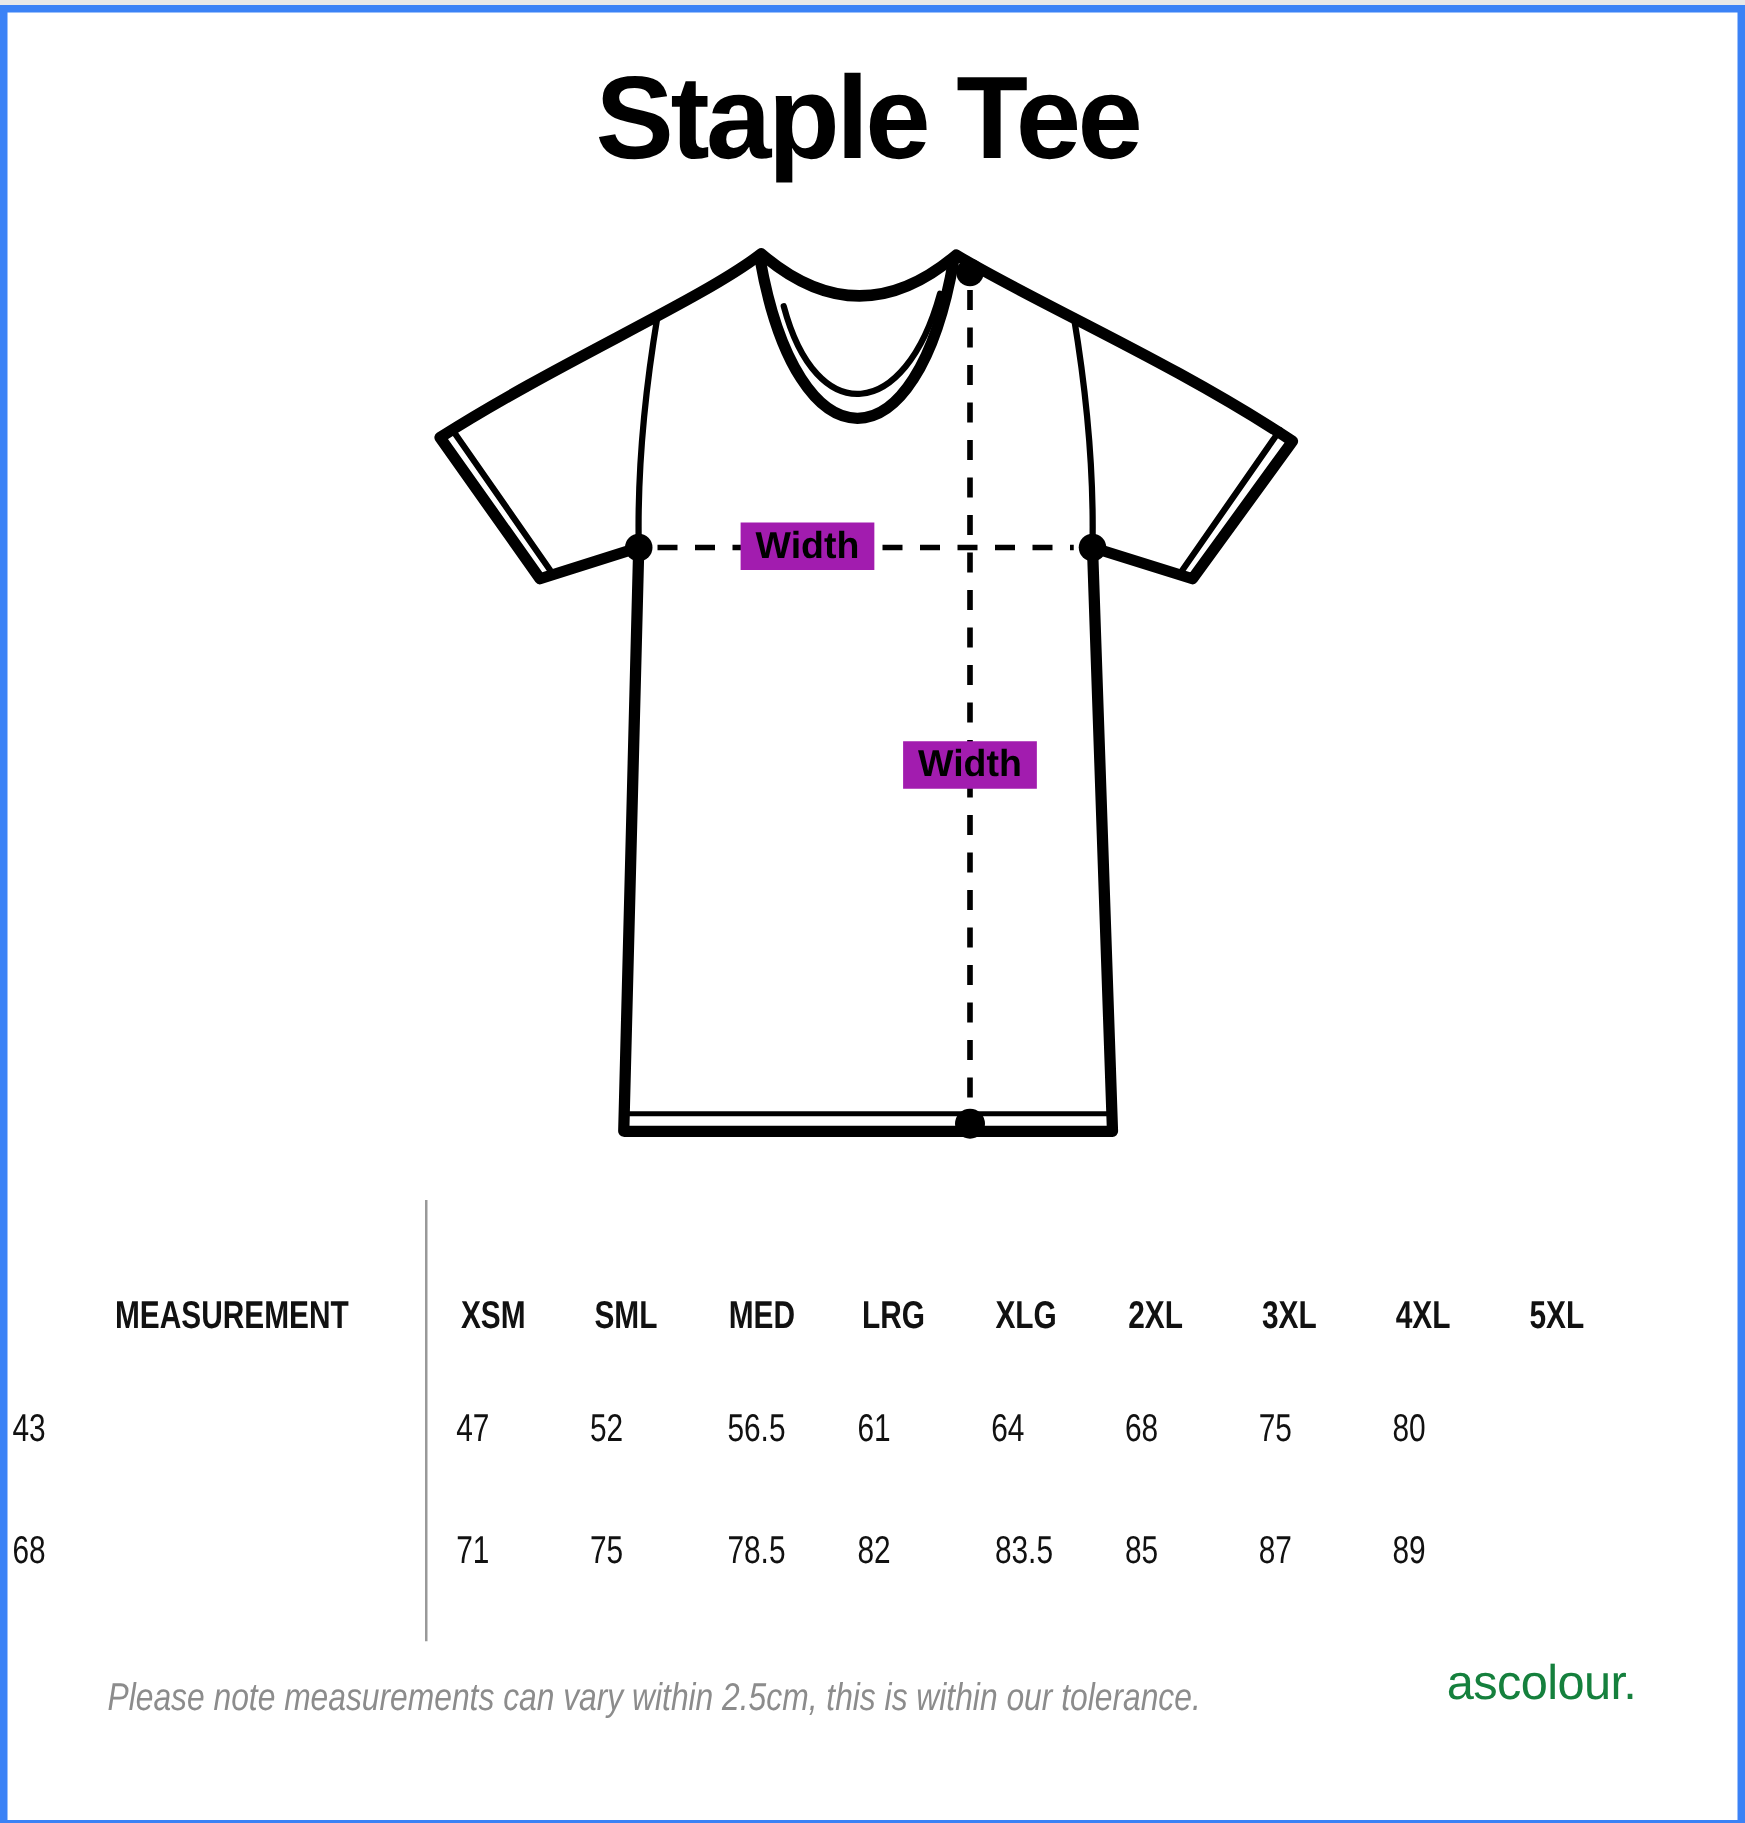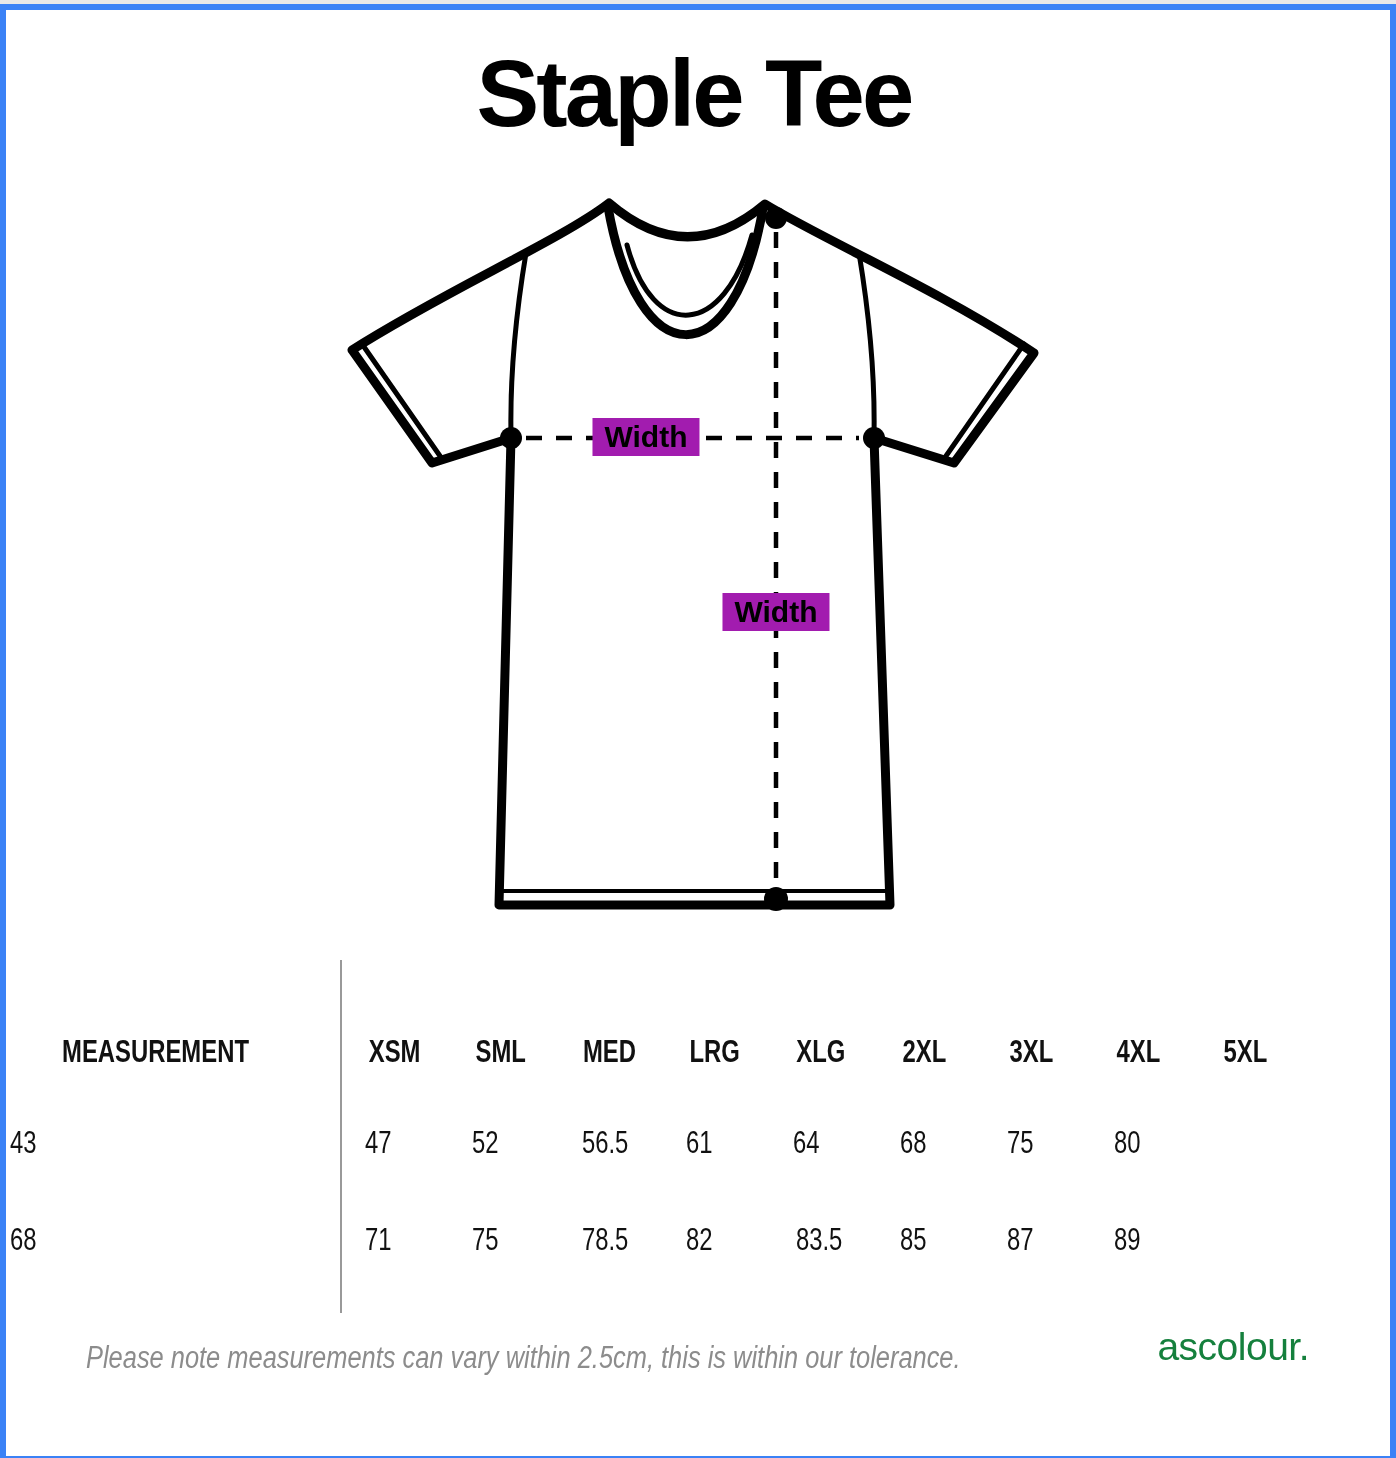--- a/index.html
+++ b/index.html
@@ -61,21 +61,21 @@
     display: grid;
     grid-template-columns: 355px repeat(9, 107px);
     align-items: center;
   }
   .size-row.header-row { top: 1020px; font-weight: bold; color: #000000; }
   .size-row.data-row-1 { top: 1111px; }
   .size-row.data-row-2 { top: 1208px; }
 
   .cell { font-size: 31px; color: #111111; overflow: visible; white-space: nowrap; }
   .cell .cond { display: inline-block; transform: scaleX(0.77); transform-origin: center; }
-  .label-cell { text-align: left; padding-left: 56px; }
+  .label-cell { text-align: left; padding-left: 86px; }
   .label-cell .cond { transform-origin: left center; }
   .row-label { color: #8c8c8c; }
 
   .footer-note {
     position: absolute;
     left: 80px; top: 1330px;
     font-size: 31px;
     font-style: italic;
     color: #8c8c8c;
     white-space: nowrap;

